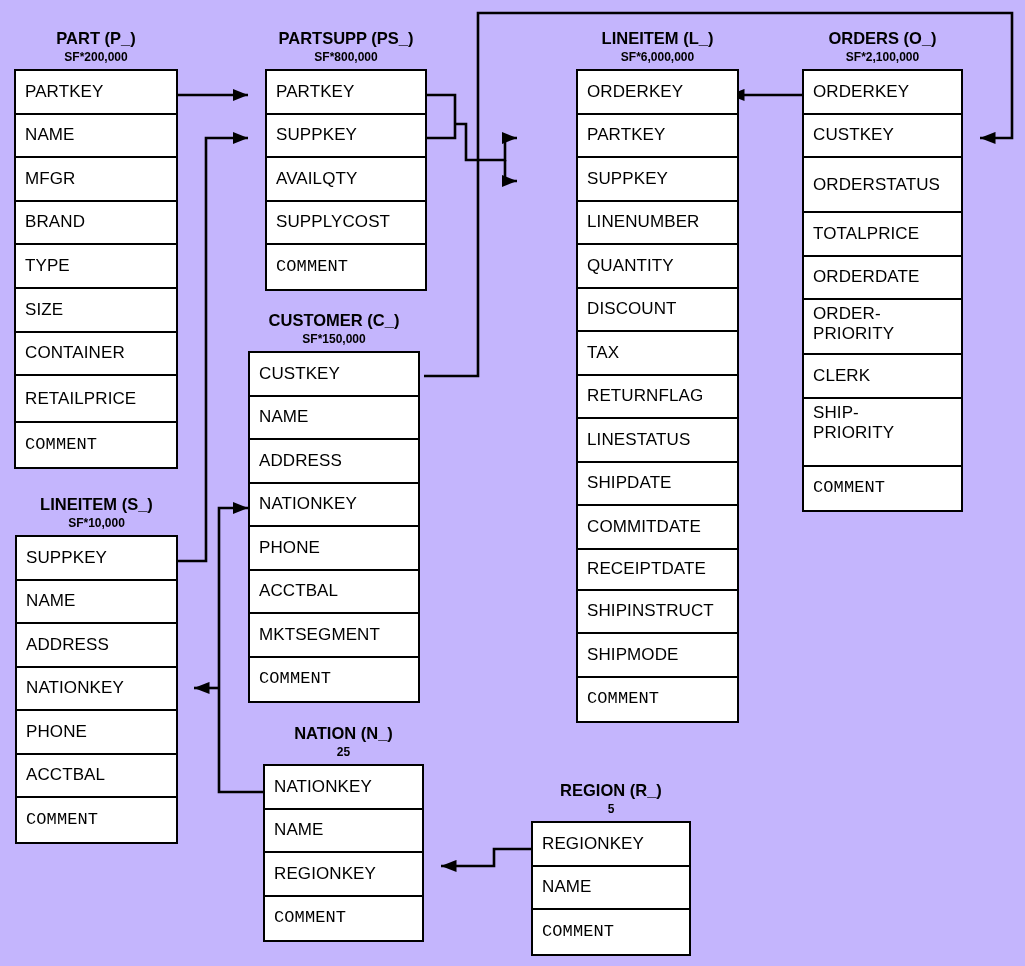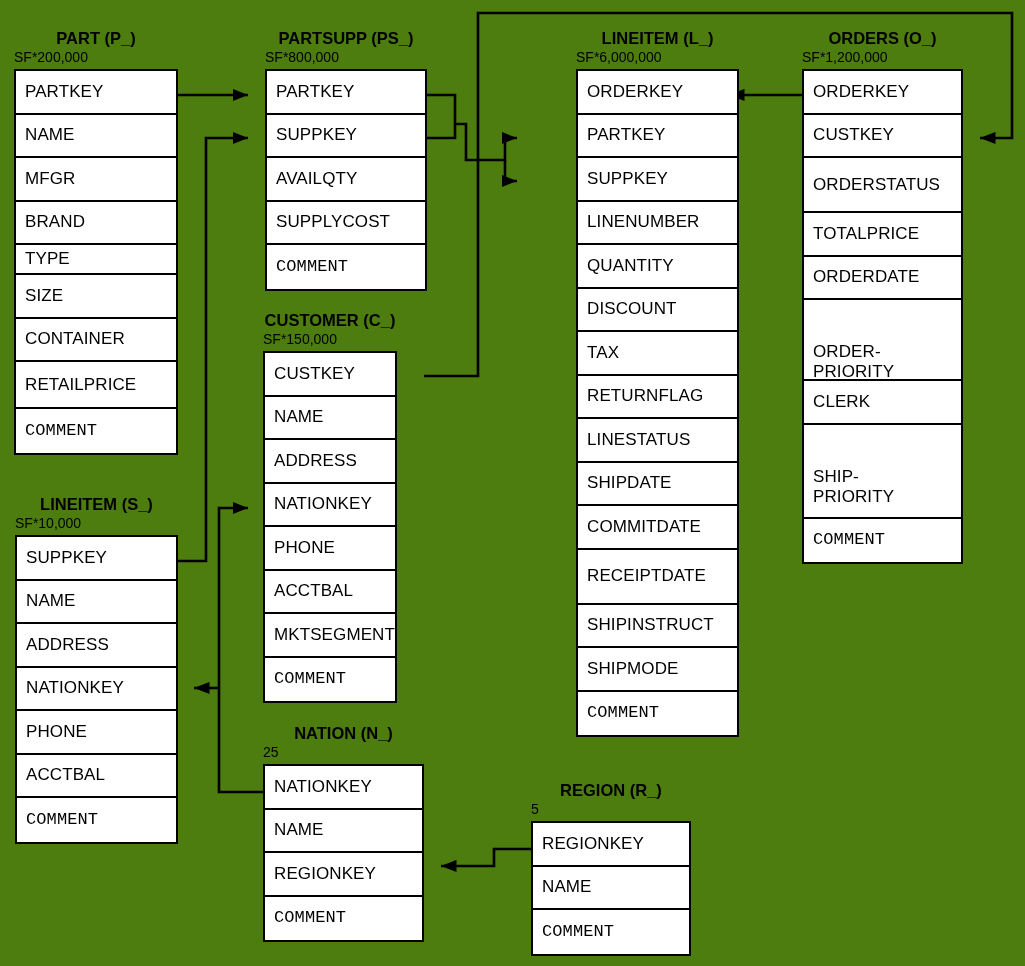--- a/index.html
+++ b/index.html
@@ -5,42 +5,44 @@
   html,body{margin:0;padding:0;background:#ffffff;}
   body{
     font-family:"Liberation Sans","DejaVu Sans",sans-serif;
     color:#000000;
   }
   #canvas{
     position:relative;
     width:1025px;
     height:966px;
     overflow:hidden;
-    background:#4d7c0f;
+    background:#c4b5fd;
   }
   #wires{
     position:absolute;
     left:0;top:0;
     width:1025px;height:966px;
     pointer-events:none;
   }
   .entity{
     position:absolute;
   }
   .entity-title{
     font-weight:bold;
     font-size:16.5px;
     text-align:center;
     line-height:20px;
     white-space:nowrap;
   }
   .entity-card{
-    font-size:14px;
+    font-size:12px;
+    text-align:center;
     line-height:19px;
     white-space:nowrap;
+    font-weight:bold;
   }
   .entity-box{
     border:2.2px solid #000000;
     background:#ffffff;
     box-sizing:border-box;
     margin-top:2px;
   }
   .field{
     box-sizing:border-box;
     border-bottom:2.2px solid #000000;
@@ -50,22 +52,21 @@
     font-size:17px;
     letter-spacing:0.1px;
     line-height:20px;
     background:#ffffff;
     overflow:visible;
     white-space:nowrap;
   }
   .field:last-child{border-bottom:none;font-family:Liberation Mono, monospace;}
   .field.tall{
     display:block;
-    padding-top:16px;
-    margin-top:26px;
+    padding-top:4px;
   }
   .field.overflow{
     overflow:visible;
     letter-spacing:-0.2px;
   }
 </style>
 </head>
 <body>
 
 <div id="canvas">
@@ -103,21 +104,21 @@
   </svg>
 
   <div class="entity" style="left:14px; top:28px; width:164px;">
     <div class="entity-title">PART (P_)</div>
     <div class="entity-card">SF*200,000</div>
     <div class="entity-box">
       <div class="field" style="height:43.5px">PARTKEY</div>
       <div class="field" style="height:43.5px">NAME</div>
       <div class="field" style="height:43.5px">MFGR</div>
       <div class="field" style="height:43.5px">BRAND</div>
-      <div class="field" style="height:30px">TYPE</div>
+      <div class="field" style="height:44px">TYPE</div>
       <div class="field" style="height:43.5px">SIZE</div>
       <div class="field" style="height:43.5px">CONTAINER</div>
       <div class="field" style="height:47px">RETAILPRICE</div>
       <div class="field" style="height:43.5px">COMMENT</div>
     </div>
   </div>
 
   <div class="entity" style="left:15px; top:494px; width:163px;">
     <div class="entity-title">LINEITEM (S_)</div>
     <div class="entity-card">SF*10,000</div>
@@ -137,21 +138,21 @@
     <div class="entity-card">SF*800,000</div>
     <div class="entity-box">
       <div class="field" style="height:43.5px">PARTKEY</div>
       <div class="field" style="height:43.5px">SUPPKEY</div>
       <div class="field" style="height:43.5px">AVAILQTY</div>
       <div class="field" style="height:43.5px">SUPPLYCOST</div>
       <div class="field" style="height:43.5px">COMMENT</div>
     </div>
   </div>
 
-  <div class="entity" style="left:263px; top:310px; width:134px;">
+  <div class="entity" style="left:248px; top:310px; width:172px;">
     <div class="entity-title">CUSTOMER (C_)</div>
     <div class="entity-card">SF*150,000</div>
     <div class="entity-box">
       <div class="field" style="height:43.5px">CUSTKEY</div>
       <div class="field" style="height:43.5px">NAME</div>
       <div class="field" style="height:43.5px">ADDRESS</div>
       <div class="field" style="height:43.5px">NATIONKEY</div>
       <div class="field" style="height:43.5px">PHONE</div>
       <div class="field" style="height:43.5px">ACCTBAL</div>
       <div class="field" style="height:43.5px">MKTSEGMENT</div>
@@ -178,40 +179,40 @@
       <div class="field" style="height:43.5px">PARTKEY</div>
       <div class="field" style="height:43.5px">SUPPKEY</div>
       <div class="field" style="height:43.5px">LINENUMBER</div>
       <div class="field" style="height:43.5px">QUANTITY</div>
       <div class="field" style="height:43.5px">DISCOUNT</div>
       <div class="field" style="height:43.5px">TAX</div>
       <div class="field" style="height:43.5px">RETURNFLAG</div>
       <div class="field" style="height:43.5px">LINESTATUS</div>
       <div class="field" style="height:43.5px">SHIPDATE</div>
       <div class="field" style="height:43.5px">COMMITDATE</div>
-      <div class="field" style="height:55px">RECEIPTDATE</div>
+      <div class="field" style="height:41px">RECEIPTDATE</div>
       <div class="field" style="height:43.5px">SHIPINSTRUCT</div>
       <div class="field" style="height:43.5px">SHIPMODE</div>
       <div class="field" style="height:43.5px">COMMENT</div>
     </div>
   </div>
 
   <div class="entity" style="left:531px; top:780px; width:160px;">
     <div class="entity-title">REGION (R_)</div>
     <div class="entity-card">5</div>
     <div class="entity-box">
       <div class="field" style="height:43.5px">REGIONKEY</div>
       <div class="field" style="height:43.5px">NAME</div>
       <div class="field" style="height:43.5px">COMMENT</div>
     </div>
   </div>
 
   <div class="entity" style="left:802px; top:28px; width:161px;">
     <div class="entity-title">ORDERS (O_)</div>
-    <div class="entity-card">SF*1,200,000</div>
+    <div class="entity-card">SF*2,100,000</div>
     <div class="entity-box">
       <div class="field" style="height:43.5px">ORDERKEY</div>
       <div class="field" style="height:43.5px">CUSTKEY</div>
       <div class="field" style="height:55px">ORDERSTATUS</div>
       <div class="field" style="height:43.5px">TOTALPRICE</div>
       <div class="field" style="height:43.5px">ORDERDATE</div>
       <div class="field tall" style="height:55px">
         <div>ORDER-</div>
         <div>PRIORITY</div>
       </div>

